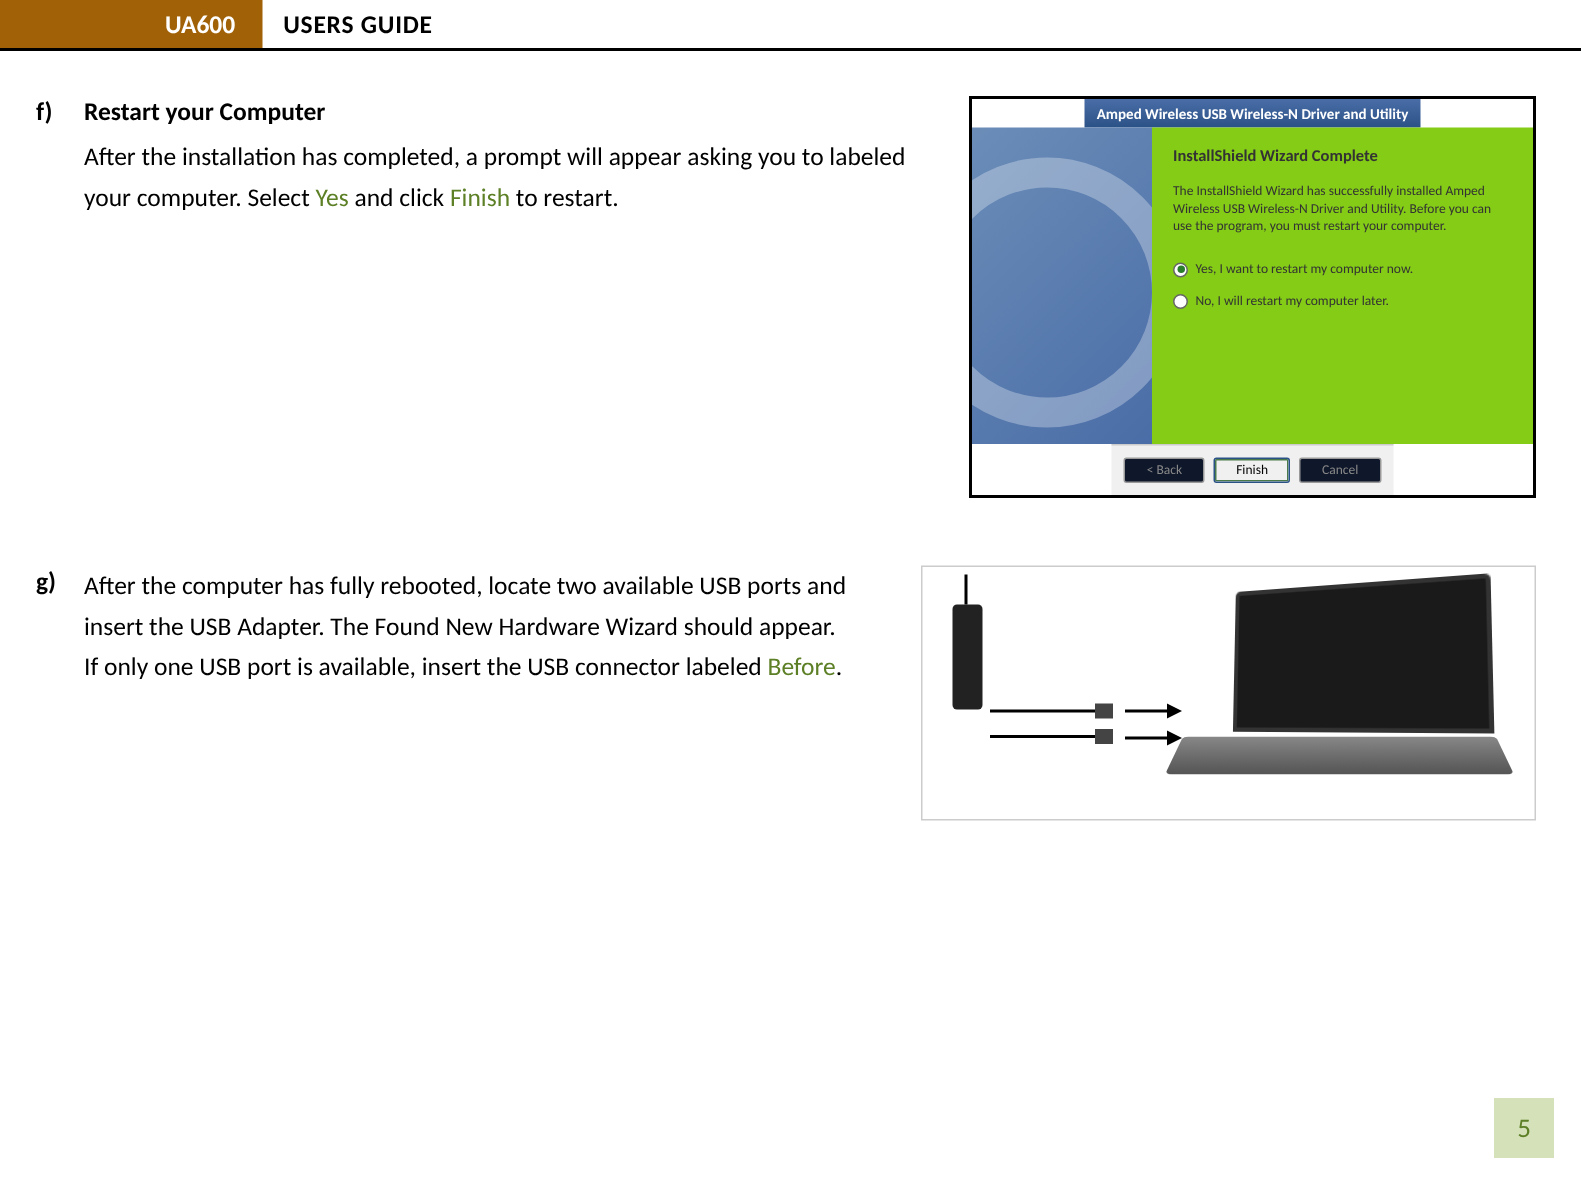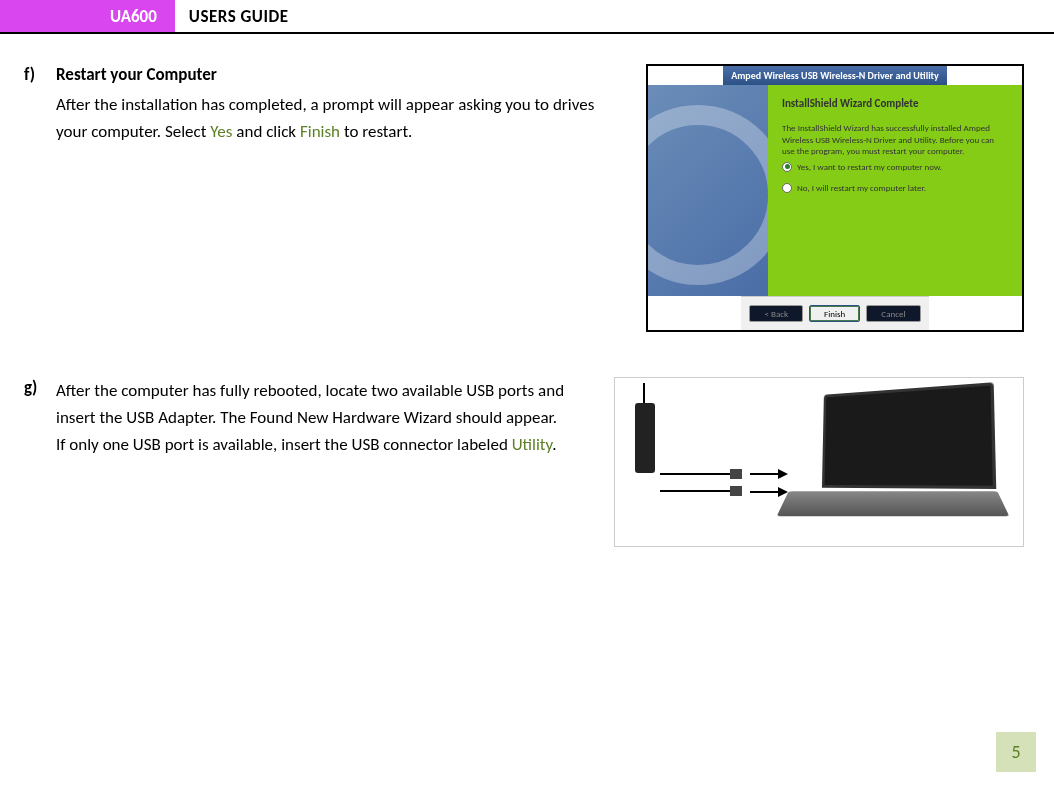--- a/index.html
+++ b/index.html
@@ -11,21 +11,21 @@
       position: relative;
       padding: 0;
     }
     .header {
       display: flex;
       align-items: stretch;
       border-bottom: 2px solid #000;
       height: 34px;
     }
     .header-left {
-      background: #d946ef;
+      background: #a16207;
       color: #fff;
       font-weight: bold;
       font-size: 17px;
       padding: 0 18px 0 110px;
       display: flex;
       align-items: center;
     }
     .header-right {
       font-weight: bold;
       font-size: 17px;
@@ -118,21 +118,21 @@
       background: #84cc16;
       font-size: 9px;
       color: #333;
     }
     .installer-heading {
       font-weight: bold;
       font-size: 11px;
       margin-bottom: 12px;
     }
     .installer-desc {
-      margin-bottom: 4px;
+      margin-bottom: 17px;
       line-height: 1.3;
     }
     .radio-row {
       display: flex;
       align-items: center;
       gap: 5px;
       margin-bottom: 10px;
     }
     .radio {
       width: 10px;
@@ -307,21 +307,21 @@
 </div>
 
 <div class="content">
 
   <div class="section">
     <div class="section-text">
       <div class="section-label">f)</div>
       <div class="section-body">
         <div class="section-title">Restart your Computer</div>
         <div class="section-para">
-          <span>After the installation has completed, a prompt will appear asking you to drives your computer.  Select </span><span class="green-text">Yes</span><span> and click </span><span class="green-text">Finish</span><span> to restart.</span>
+          <span>After the installation has completed, a prompt will appear asking you to labeled your computer.  Select </span><span class="green-text">Yes</span><span> and click </span><span class="green-text">Finish</span><span> to restart.</span>
         </div>
       </div>
     </div>
     <div class="section-image">
       <div class="installer">
         <div class="installer-title">Amped Wireless USB Wireless-N Driver and Utility</div>
         <div class="installer-body">
           <div class="installer-left"></div>
           <div class="installer-right">
             <div class="installer-heading">InstallShield Wizard Complete</div>
@@ -344,21 +344,21 @@
       </div>
     </div>
   </div>
 
   <div class="section">
     <div class="section-text">
       <div class="section-label">g)</div>
       <div class="section-body">
         <div class="section-para">After the computer has fully rebooted, locate two available USB ports and insert the USB Adapter.  The Found New Hardware Wizard should appear.</div>
         <div class="section-para">
-          <span>If only one USB port is available, insert the USB connector labeled </span><span class="green-text">Utility</span><span>.</span>
+          <span>If only one USB port is available, insert the USB connector labeled </span><span class="green-text">Before</span><span>.</span>
         </div>
       </div>
     </div>
     <div class="section-image">
       <div class="laptop-img">
         <div class="usb-adapter"></div>
         <div class="usb-cables">
           <div class="cable"></div>
           <div class="cable"></div>
         </div>

